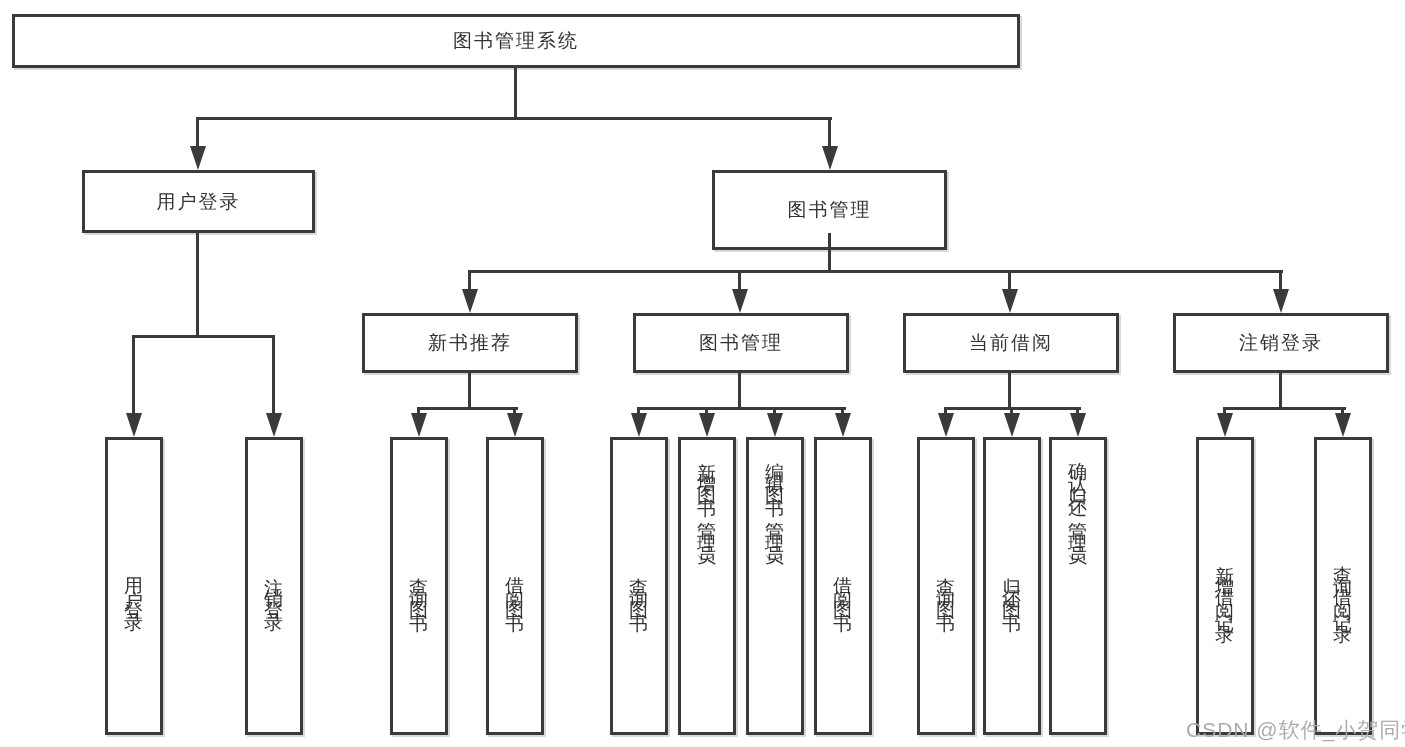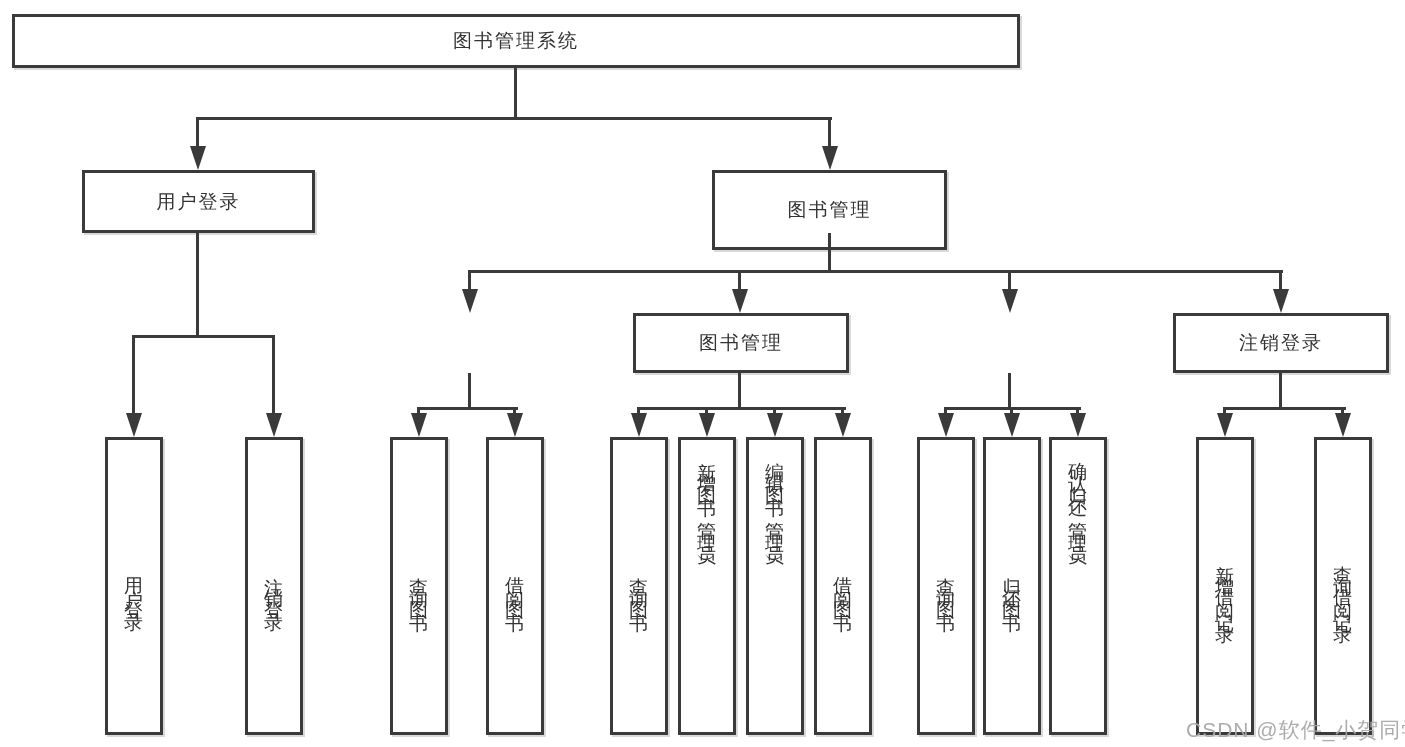--- a/index.html
+++ b/index.html
@@ -93,22 +93,28 @@
   <div class="line" style="left:468px; top:270px; width:815px; height:3px;"></div>
   <div class="line" style="left:468px; top:270px; width:3px; height:22px;"></div>
   <div class="line" style="left:738px; top:270px; width:3px; height:22px;"></div>
   <div class="line" style="left:1008px; top:270px; width:3px; height:22px;"></div>
   <div class="line" style="left:1279px; top:270px; width:3px; height:22px;"></div>
   <div class="arrow" style="left:462px; top:289px;"></div>
   <div class="arrow" style="left:732px; top:289px;"></div>
   <div class="arrow" style="left:1002px; top:289px;"></div>
   <div class="arrow" style="left:1273px; top:289px;"></div>
 
+  <div class="node" style="left:362px; top:313px; width:216px; height:60px;">
+    <span class="h-label">新书推荐</span>
+  </div>
   <div class="node" style="left:633px; top:313px; width:216px; height:60px;">
     <span class="h-label">图书管理</span>
+  </div>
+  <div class="node" style="left:903px; top:313px; width:216px; height:60px;">
+    <span class="h-label">当前借阅</span>
   </div>
   <div class="node" style="left:1173px; top:313px; width:216px; height:60px;">
     <span class="h-label">注销登录</span>
   </div>
 
   <div class="line" style="left:468px; top:373px; width:3px; height:34px;"></div>
   <div class="line" style="left:417px; top:407px; width:101px; height:3px;"></div>
   <div class="line" style="left:417px; top:407px; width:3px; height:9px;"></div>
   <div class="line" style="left:513px; top:407px; width:3px; height:9px;"></div>
   <div class="arrow" style="left:411px; top:413px;"></div>

